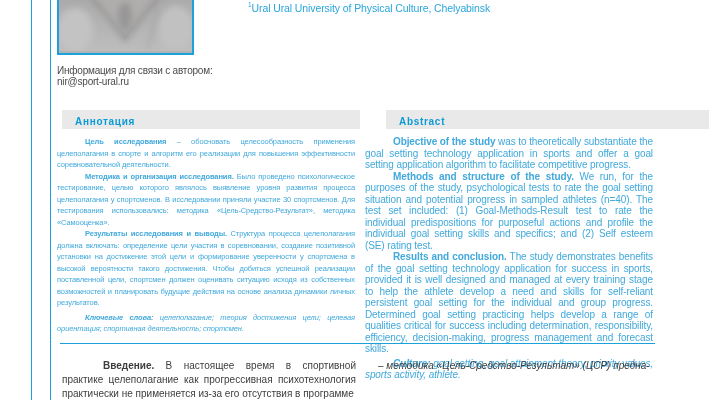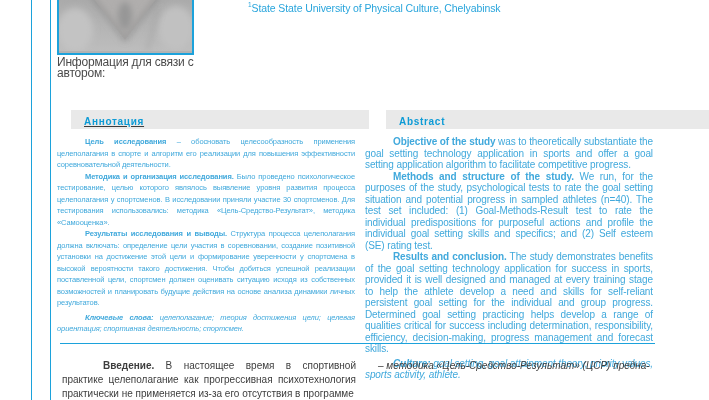--- a/index.html
+++ b/index.html
@@ -17,29 +17,29 @@
   }
   .photo svg{display:block; width:133px; height:53px;}
 
   .affiliation{
     position:absolute; left:248px; top:1px; font-size:10.5px; letter-spacing:-0.1px;
     color:#29a5dc; white-space:nowrap;
   }
   .affiliation sup{font-size:6.5px;}
 
   .contact{
-    position:absolute; left:57px; top:57px; width:160px;
-    font-size:12px; line-height:11px; color:#4b4b4b; letter-spacing:-0.2px;
+    position:absolute; left:57px; top:65px; width:160px;
+    font-size:10px; line-height:11px; color:#4b4b4b; letter-spacing:-0.2px;
   }
 
   .secbar{
     position:absolute; top:110px; height:19px; background:#e9e9e9;
     line-height:19px; padding-left:13px; box-sizing:border-box;
   }
-  .bar-ru{left:71px; width:298px;text-decoration:underline;}
+  .bar-ru{left:62px; width:298px;}
   .bar-en{left:365px; width:336px;margin-left:21px;}
   .secbar span{
     font-weight:bold; font-size:10px; letter-spacing:0.7px; color:#0d9bd6;
   }
 
   .col{position:absolute; top:136px; color:#41a9dc;}
   .col-ru{left:57px; width:298px; font-size:7.5px; line-height:11.5px; letter-spacing:-0.1px;}
   .col-en{left:365px; width:288px; font-size:10px; line-height:11.5px; letter-spacing:-0.1px;}
   .jp{margin:0; text-align:justify;}
   .lead{font-weight:bold;padding-left:28px;}
@@ -79,24 +79,25 @@
       <path d="M28,-8 L66,42 L104,-8 Z" fill="#b0aead"></path>
       <path d="M28,-8 L66,42" stroke="#8f8f8f" stroke-width="3" fill="none" filter="url(#soft)"></path>
       <path d="M104,-8 L66,42" stroke="#8f8f8f" stroke-width="3" fill="none" filter="url(#soft)"></path>
       <ellipse cx="66" cy="18" rx="7" ry="14" fill="#969696" filter="url(#soft)"></ellipse>
       <ellipse cx="16" cy="32" rx="18" ry="22" fill="#c3c3c3" filter="url(#soft)"></ellipse>
       <ellipse cx="117" cy="30" rx="18" ry="22" fill="#c1c1c1" filter="url(#soft)"></ellipse>
       <path d="M100,10 L88,53" stroke="#a2a2a2" stroke-width="2" fill="none" filter="url(#soft)"></path>
     </svg>
   </div>
 
-  <div class="affiliation"><sup>1</sup><span>State State University of Physical Culture, Chelyabinsk</span></div>
+  <div class="affiliation"><sup>1</sup><span>Ural Ural University of Physical Culture, Chelyabinsk</span></div>
 
   <div class="contact">
     <div>Информация для связи с автором:</div>
+    <div>nir@sport-ural.ru</div>
   </div>
 
   <div class="secbar bar-ru">
     <span>Аннотация</span>
   </div>
   <div class="secbar bar-en">
     <span>Abstract</span>
   </div>
 
   <div class="col col-ru">

